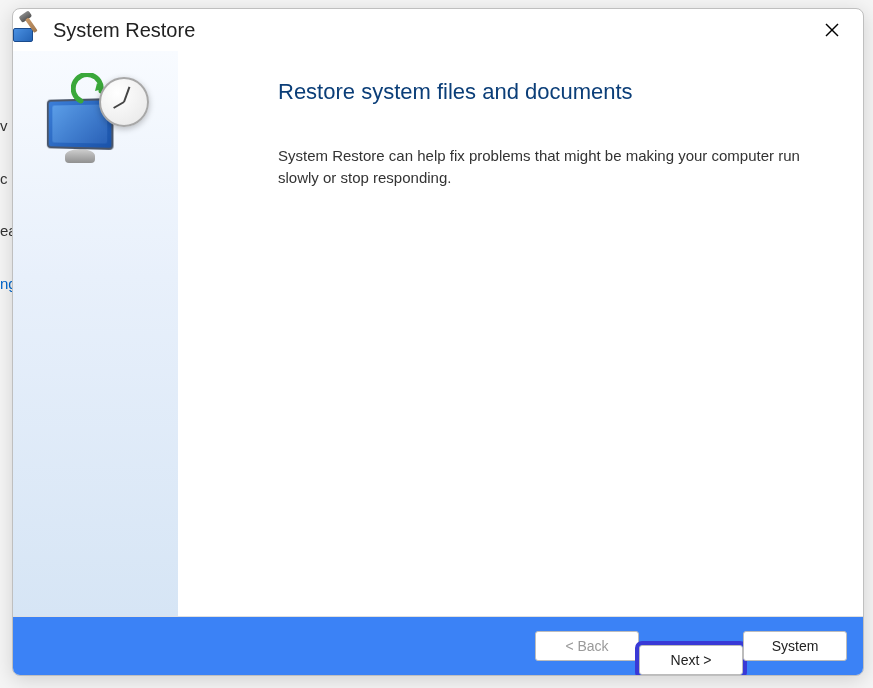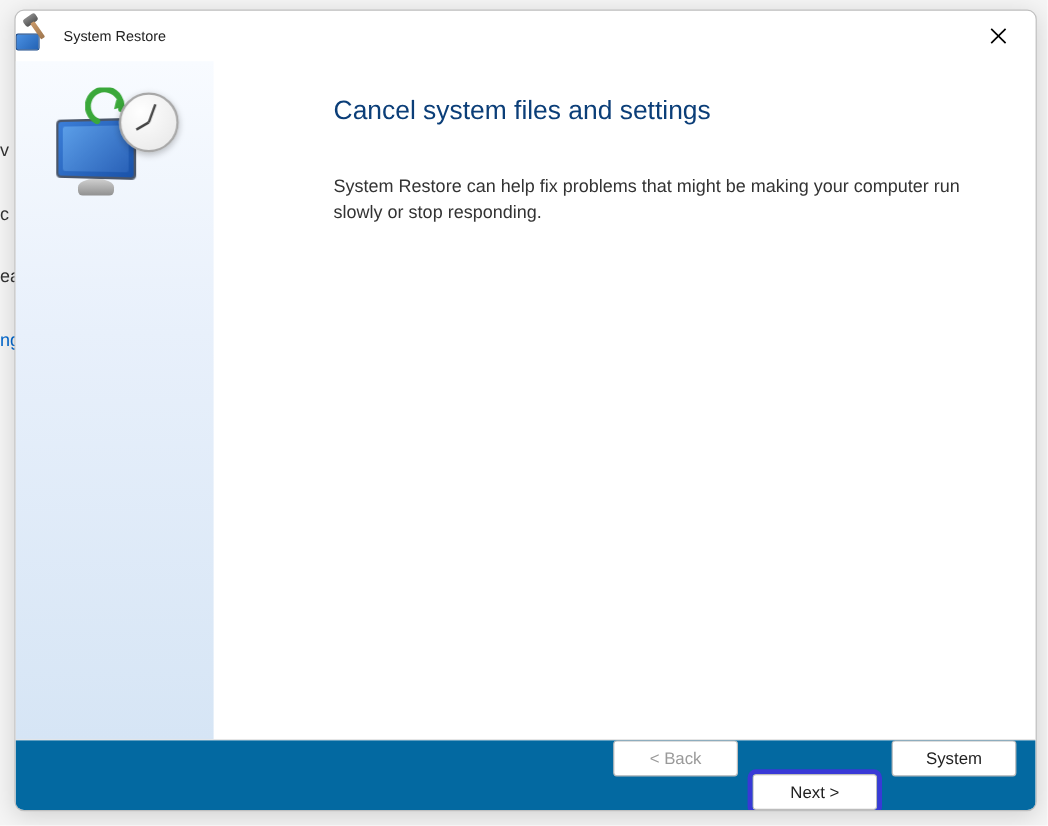--- a/index.html
+++ b/index.html
@@ -92,21 +92,21 @@
       content: "";
       position: absolute;
       top: 6px;
       left: 12px;
       width: 4px;
       height: 16px;
       background: linear-gradient(#c89868, #a07850);
       border-radius: 1px;
     }
     .title-text {
-      font-size: 12px;
+      font-size: 20px;
       color: #222;
     }
     .close-btn {
       width: 46px;
       height: 32px;
       display: flex;
       align-items: center;
       justify-content: center;
       cursor: pointer;
       border-radius: 4px;
@@ -211,25 +211,24 @@
     .wizard-para {
       font-size: 15px;
       color: #333;
       line-height: 1.45;
       margin-bottom: 24px;
       max-width: 540px;
     }
     .button-bar {
       height: 58px;
       display: flex;
-      align-items: flex-start;
+      align-items: center;
       justify-content: flex-end;
-      gap: 12px;
       padding: 0 16px;
-      background: #0369a1;
+      background: #3b82f6;
     }
     .btn {
       min-width: 104px;
       height: 30px;
       font-size: 14px;
       font-family: inherit;
       background: #ffffff;
       border: 1px solid #bcbcbc;
       border-radius: 3px;
       cursor: pointer;
@@ -285,21 +284,21 @@
           </div>
         <svg class="restore-arrow" viewBox="0 0 36 36">
           <path d="M 30 18 A 14 14 0 1 0 10 28" fill="none" stroke="#3aa83a" stroke-width="5" stroke-linecap="round"></path>
           <path d="M 26 10 L 32 16 L 24 18 Z" fill="#3aa83a"></path>
         </svg>
         <div class="clock-face"></div>
       </div>
     </div>
 
     <div class="main-content">
-      <h1 class="wizard-heading">Cancel system files and settings</h1>
+      <h1 class="wizard-heading">Restore system files and documents</h1>
       <p class="wizard-para">System Restore can help fix problems that might be making your computer run slowly or stop responding.</p>
     </div>
   </div>
 
   <div class="button-bar">
     <button class="btn" disabled="">&lt; Back</button>
     <button class="btn primary-highlight">Next &gt;</button>
     <button class="btn">System</button>
   </div>
 

